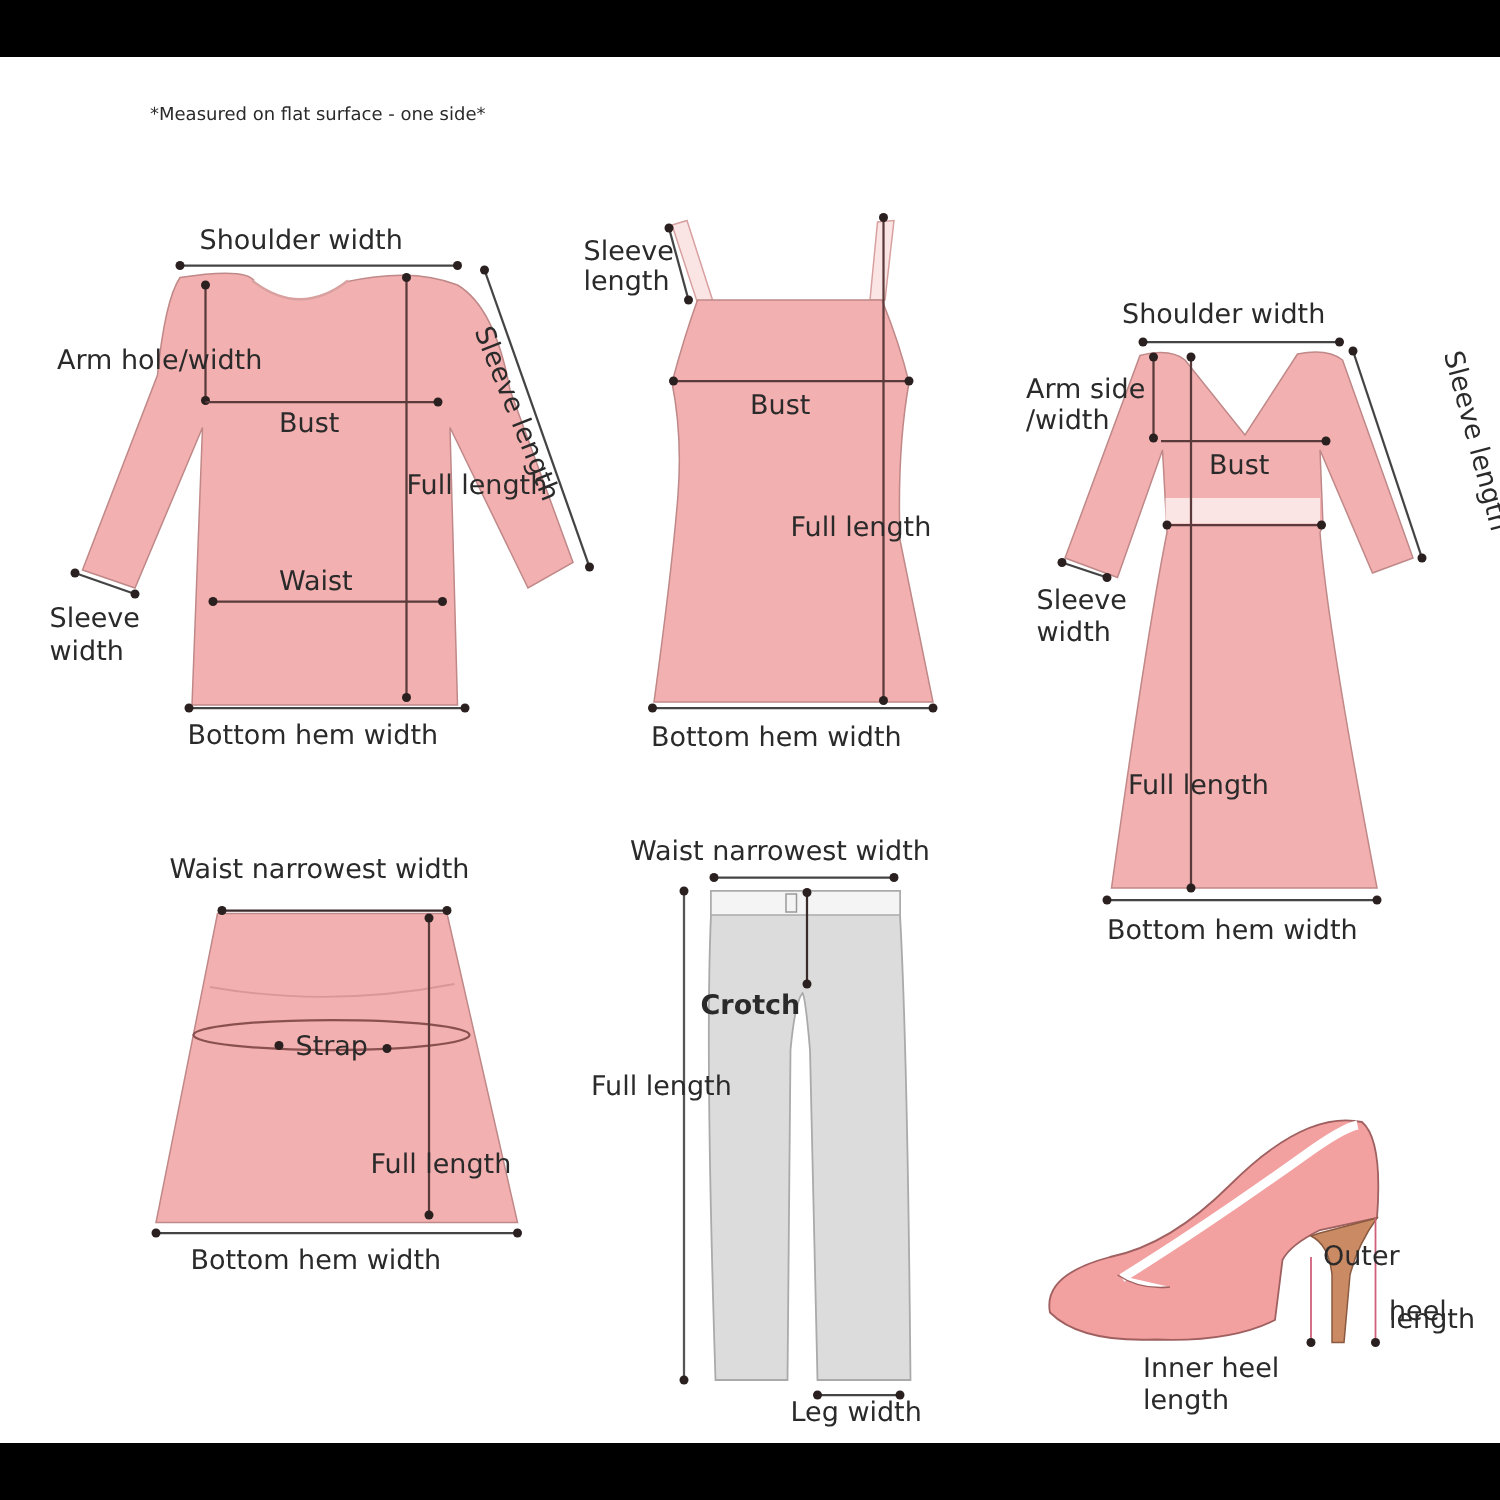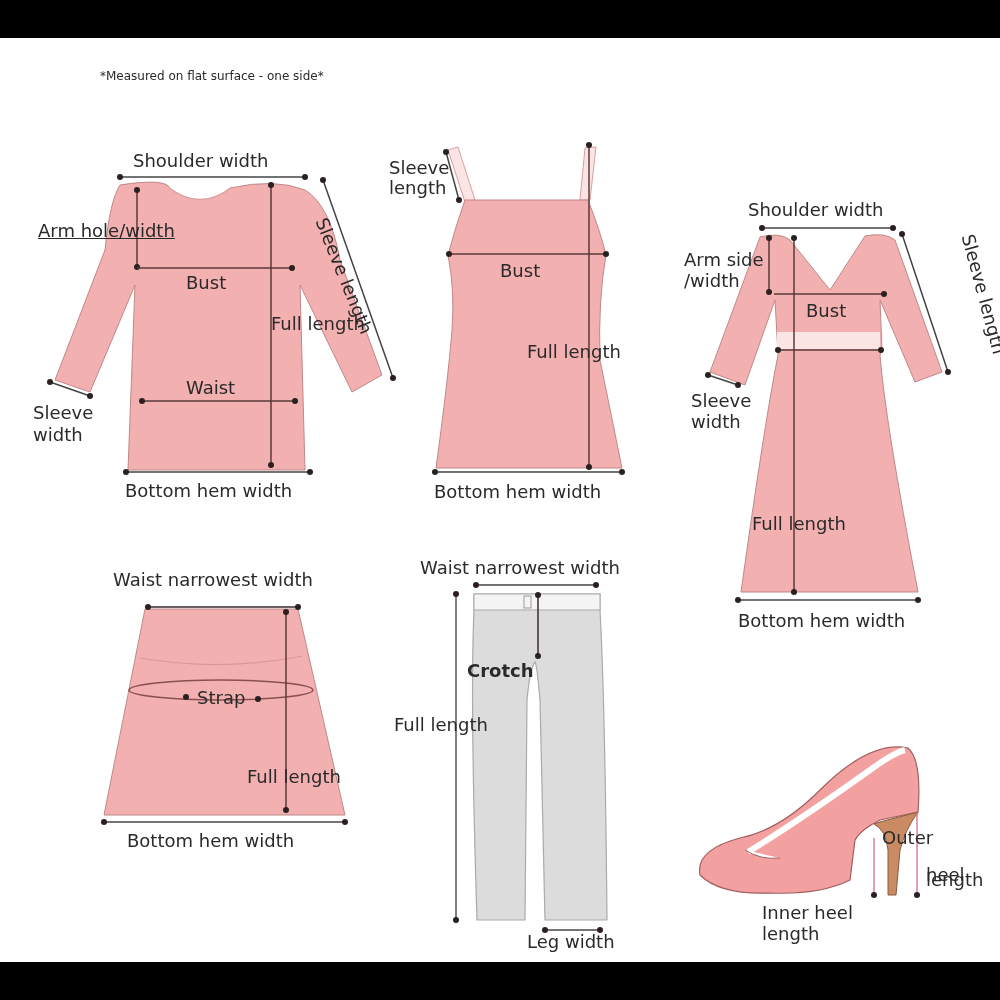--- a/index.html
+++ b/index.html
@@ -167,21 +167,21 @@
     <use href="#dot" x="874" y="895"></use>
 
     <line x1="917" y1="812" x2="917" y2="895" stroke="#d0607a" stroke-width="1.2"></line>
     <use href="#dot" x="917" y="895"></use>
   </g>
 </svg>
 
 <div class="lbl" style="left:100px;top:70px;font-size:12px;">*Measured on flat surface - one side*</div>
 
 <div class="lbl" style="left:133px;top:151px;">Shoulder width</div>
-<div class="lbl" style="left:38px;top:221px;text-decoration:underline;">Arm hole/width</div>
+<div class="lbl" style="left:38px;top:231px;">Arm hole/width</div>
 <div class="lbl" style="left:330px;top:215px;transform:rotate(68deg);transform-origin:left top;">Sleeve length</div>
 <div class="lbl" style="left:186px;top:273px;">Bust</div>
 <div class="lbl" style="left:271px;top:314px;">Full length</div>
 <div class="lbl" style="left:186px;top:378px;">Waist</div>
 <div class="lbl" style="left:33px;top:403px;">Sleeve</div>
 <div class="lbl" style="left:33px;top:425px;">width</div>
 <div class="lbl" style="left:125px;top:481px;">Bottom hem width</div>
 
 <div class="lbl" style="left:389px;top:158px;">Sleeve</div>
 <div class="lbl" style="left:389px;top:178px;">length</div>

